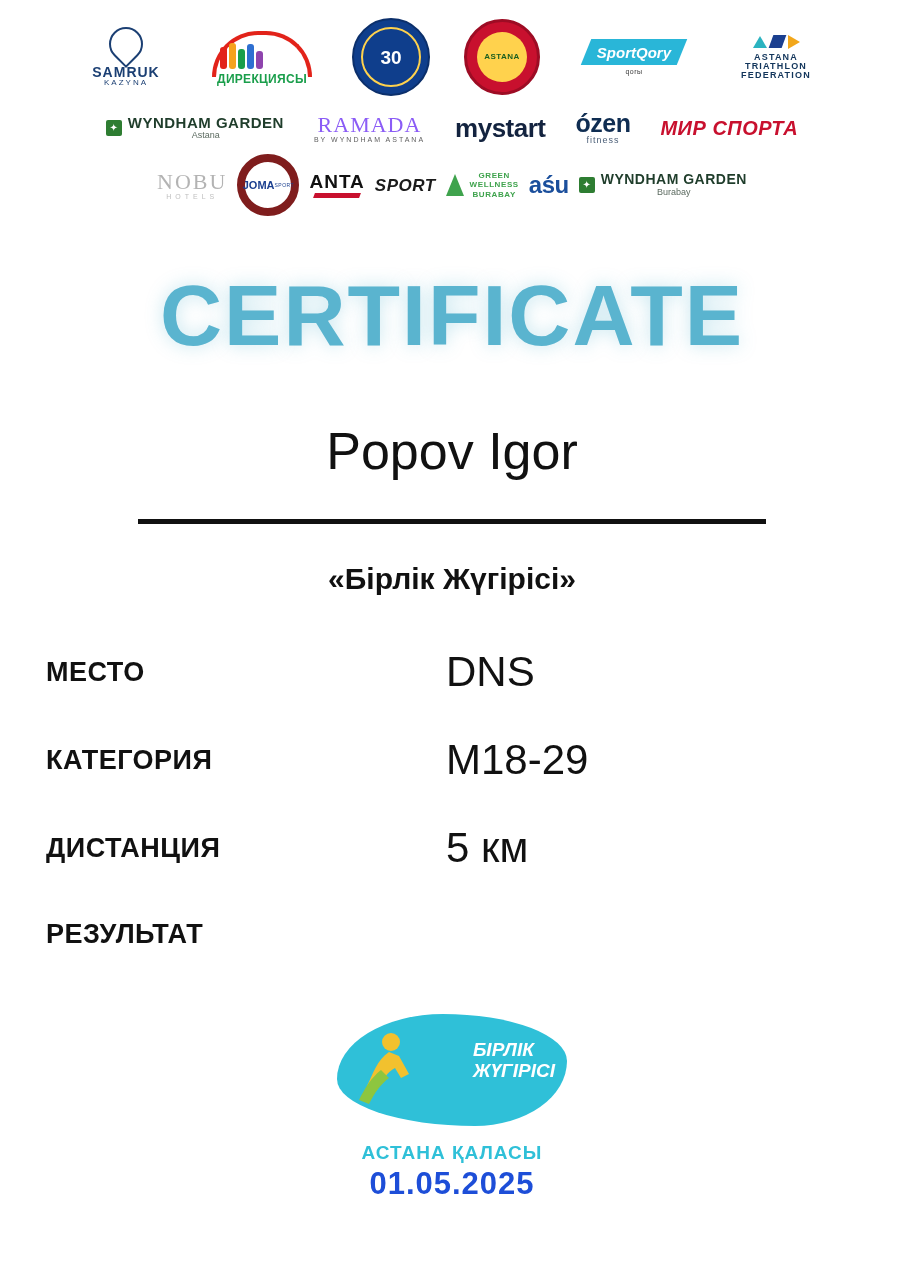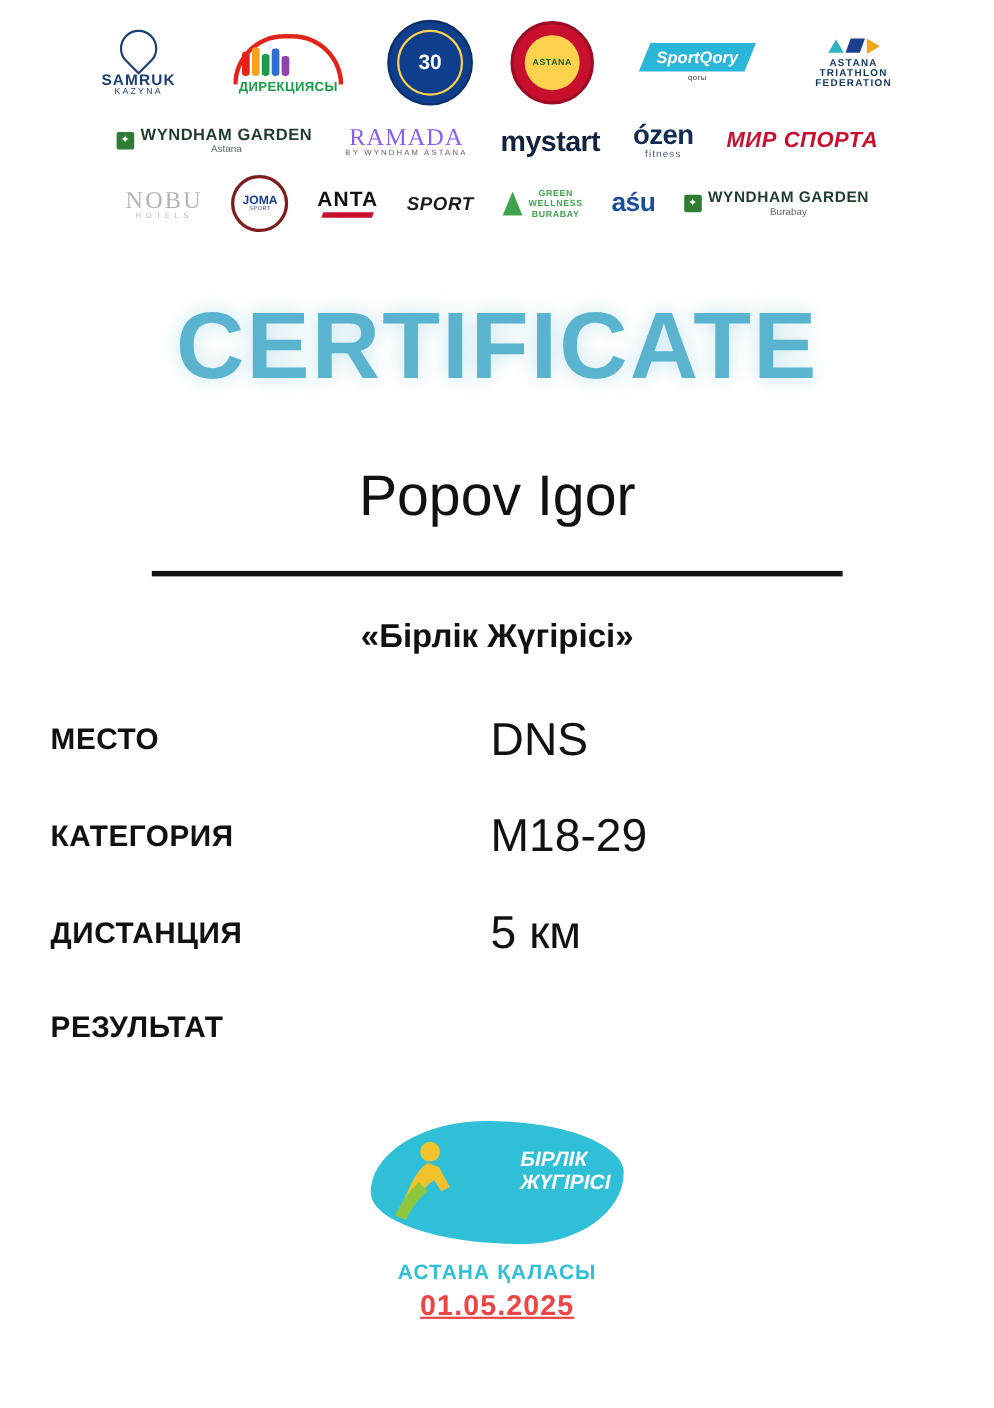--- a/index.html
+++ b/index.html
@@ -22,21 +22,21 @@
     padding-top: 18px;
   }
   .logo-row {
     display: flex;
     align-items: center;
     justify-content: center;
     width: 100%;
   }
   .row1 { height: 78px; gap: 34px; }
   .row2 { height: 48px; gap: 30px; margin-top: 8px; }
-  .row3 { height: 46px; gap: 26px; margin-top: 10px; }
+  .row3 { height: 46px; gap: 10px; margin-top: 10px; }
 
   .logo {
     display: flex;
     align-items: center;
     justify-content: center;
     text-align: center;
     line-height: 1.0;
   }
 
   
@@ -146,21 +146,21 @@
   .l-ozen .t1 { font-size: 25px; font-weight: bold; color: #0f2d52; letter-spacing: -.5px; }
   .l-ozen .t2 { font-size: 9px; color: #4a5e77; letter-spacing: 1px; }
 
   .l-mirsporta { font-size: 20px; font-weight: bold; font-style: italic; color: #c8102e; letter-spacing: .5px; }
 
   
   .l-nobu { flex-direction: column; opacity: .65; }
   .l-nobu .t1 { font-family: "Liberation Serif", serif; font-size: 22px; color: #8c8c8c; letter-spacing: 2px; }
   .l-nobu .t2 { font-size: 7px; color: #9a9a9a; letter-spacing: 4px; }
 
-  .l-joma { width: 46px; height: 46px; border-radius: 50%; border: 3px solid #7f1d1d; flex-direction: column; }
+  .l-joma { width: 46px; height: 46px; border-radius: 50%; border: 8px solid #7f1d1d; flex-direction: row; }
   .l-joma .t1 { font-size: 11px; font-weight: bold; color: #1b3f8f; }
   .l-joma .t2 { font-size: 5px; color: #1b3f8f; letter-spacing: .5px; }
 
   .l-anta { flex-direction: column; }
   .l-anta .t1 { font-size: 19px; font-weight: bold; color: #111; letter-spacing: 1px; }
   .l-anta .bar { width: 46px; height: 5px; background: #c8102e; margin-top: 2px; transform: skewX(-20deg); }
 
   .l-bmai { font-size: 17px; font-weight: bold; font-style: italic; color: #1b1b1b; letter-spacing: .5px; }
 
   .l-green { display: flex; align-items: center; gap: 6px; }
@@ -275,25 +275,24 @@
   }
   .event-logo .city {
     margin-top: 16px;
     font-size: 19px;
     font-weight: bold;
     color: #2fc0d8;
     letter-spacing: 1px;
   }
   .event-logo .date {
     margin-top: 2px;
-    font-size: 26px;
-    font-weight: bold;
-    color: #ef4444;
+    font-size: 31px;
+    font-weight: bold;
+    color: #1d4ed8;
     letter-spacing: 1px;
-    text-decoration: underline;
   }
 </style>
 </head>
 <body>
 
 <div class="sponsors">
 
   <div class="logo-row row1">
 
     <div class="logo l-samruk">

